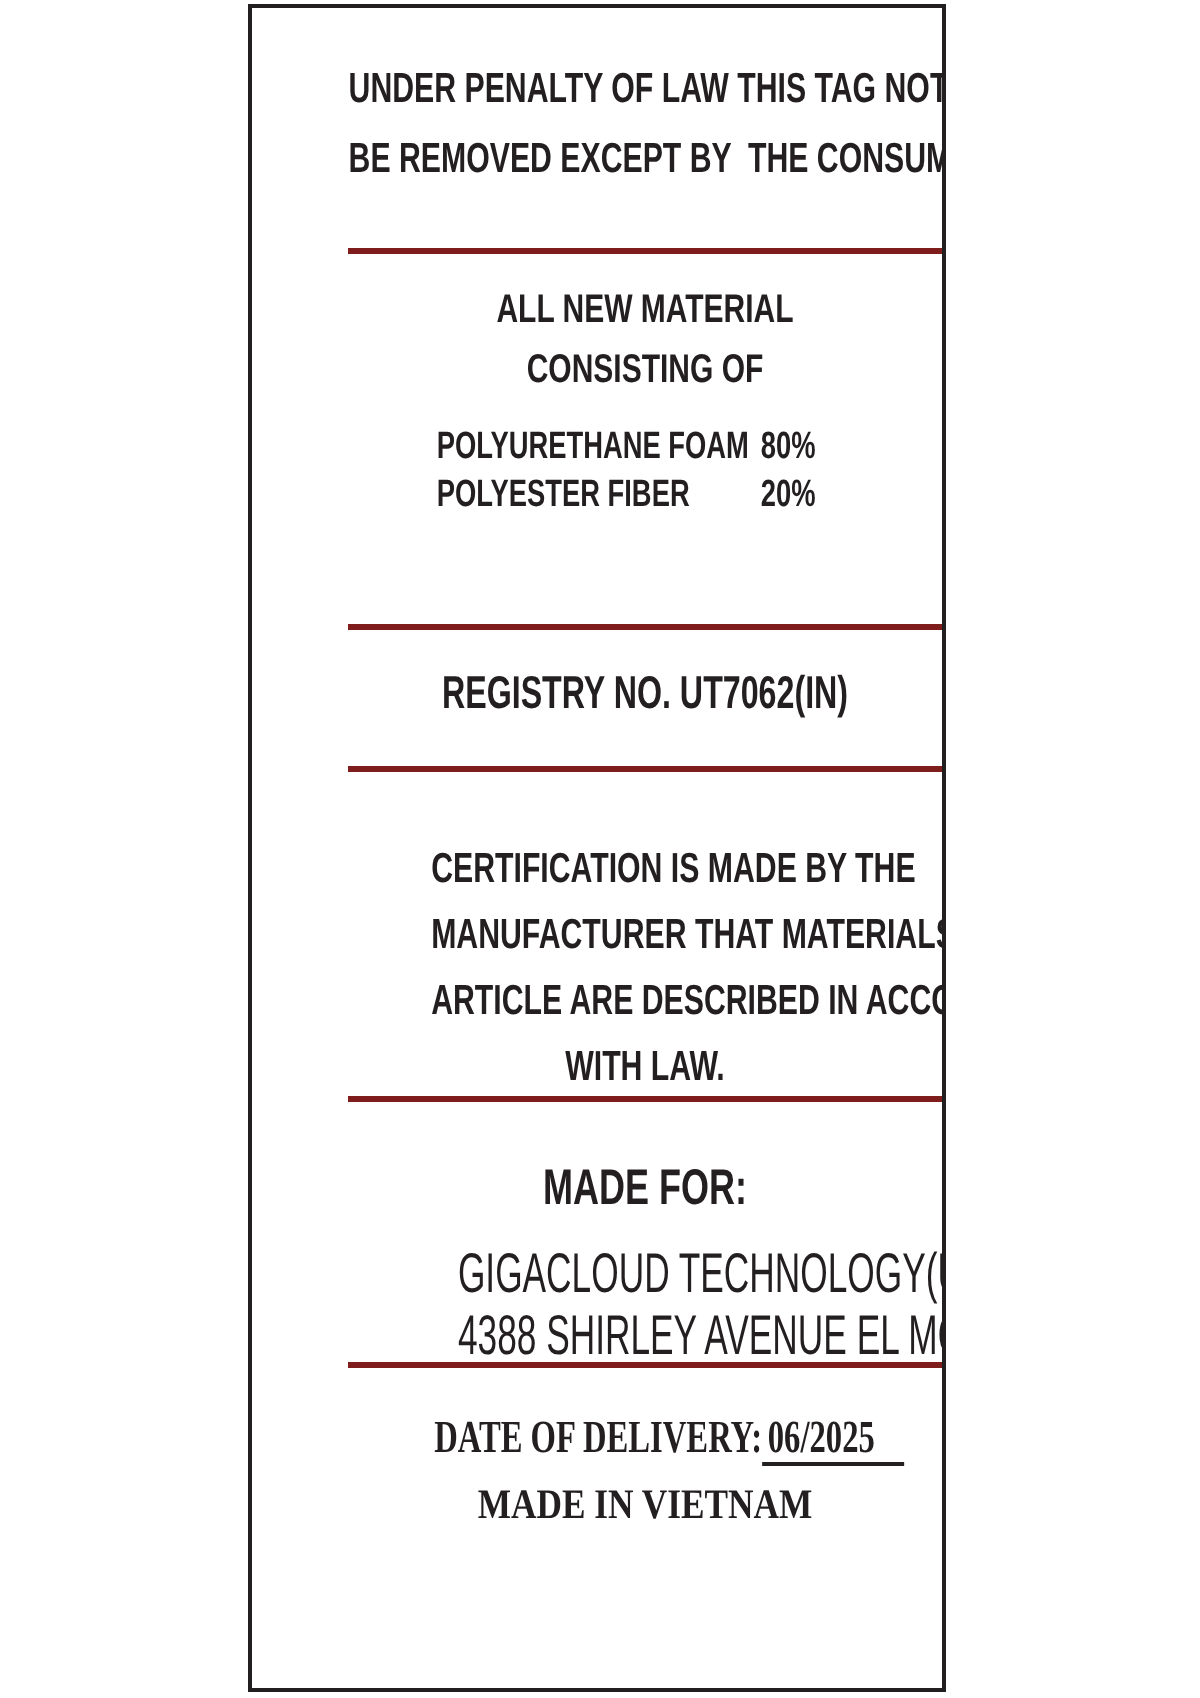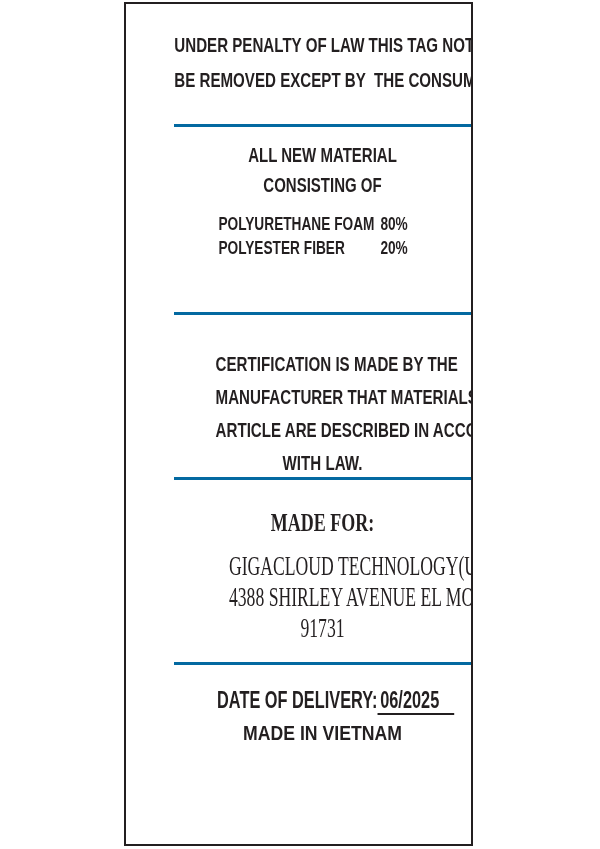--- a/index.html
+++ b/index.html
@@ -26,36 +26,36 @@
     height: 844px;
     box-sizing: border-box;
     border: 2px solid #231f20;
     background: #ffffff;
   }
   .sec {
     box-sizing: border-box;
     overflow: hidden;
   }
   .sec + .sec {
-    border-top: 3px solid #0369a1;
+    border-top: 3px solid #7f1d1d;
     margin-left: 48px;
   }
   .ln {
     white-space: pre;
     text-align: center;
     transform-origin: 50% 50%;
     font-weight: bold;
   }
   
   .sec-penalty   { height: 120px; padding-top: 23px; }
   .sec-materials { height: 188px; padding-top: 13px; }
   .sec-registry  { height: 71px;  padding-top: 19px; }
   .sec-cert      { height: 165px; padding-top: 32px; }
-  .sec-madefor   { height: 185px; padding-top: 29px; font-family: Liberation Serif, serif; }
-  .sec-delivery  { height: 141px; padding-top: 22px; }
+  .sec-madefor   { height: 133px; padding-top: 29px; }
+  .sec-delivery  { height: 141px; padding-top: 22px; font-family: Liberation Serif, serif; }
 
   
   .t-penalty { font-size: 21px; line-height: 35px; transform: scaleX(0.72); }
   .t-mhead   { font-size: 20px; line-height: 30px; transform: scaleX(0.75); }
   .t-registry{ font-size: 23px; line-height: 24px; transform: scaleX(0.70); }
   .t-cert    { font-size: 21px; line-height: 33px; transform: scaleX(0.72); }
   .t-madefor { font-size: 25px; line-height: 28px; transform: scaleX(0.72); }
   .t-addr    { font-size: 28px; line-height: 31px; font-weight: normal; transform: scaleX(0.63); }
   .t-date    { font-size: 23px; line-height: 26px; transform: scaleX(0.71); }
   .t-origin  { font-size: 21px; line-height: 26px; transform: scaleX(0.84); margin-top: 7px; }
@@ -107,20 +107,23 @@
             <span class="mat-pct">80%</span>
           </div>
           <div class="mat-row">
             <span class="mat-name">POLYESTER FIBER</span>
             <span class="mat-pct">20%</span>
           </div>
         </div>
       </div>
     </section>
 
+    <section class="sec sec-registry">
+      <div class="ln t-registry">REGISTRY NO. UT7062(IN)</div>
+    </section>
 
     <section class="sec sec-cert">
       <div class="ln t-cert">CERTIFICATION IS MADE BY THE</div>
       <div class="ln t-cert">MANUFACTURER THAT MATERIALS IN THE</div>
       <div class="ln t-cert">ARTICLE ARE DESCRIBED IN ACCORDANCE</div>
       <div class="ln t-cert">WITH LAW.</div>
     </section>
 
     <section class="sec sec-madefor">
       <div class="ln t-madefor">MADE FOR:</div>

